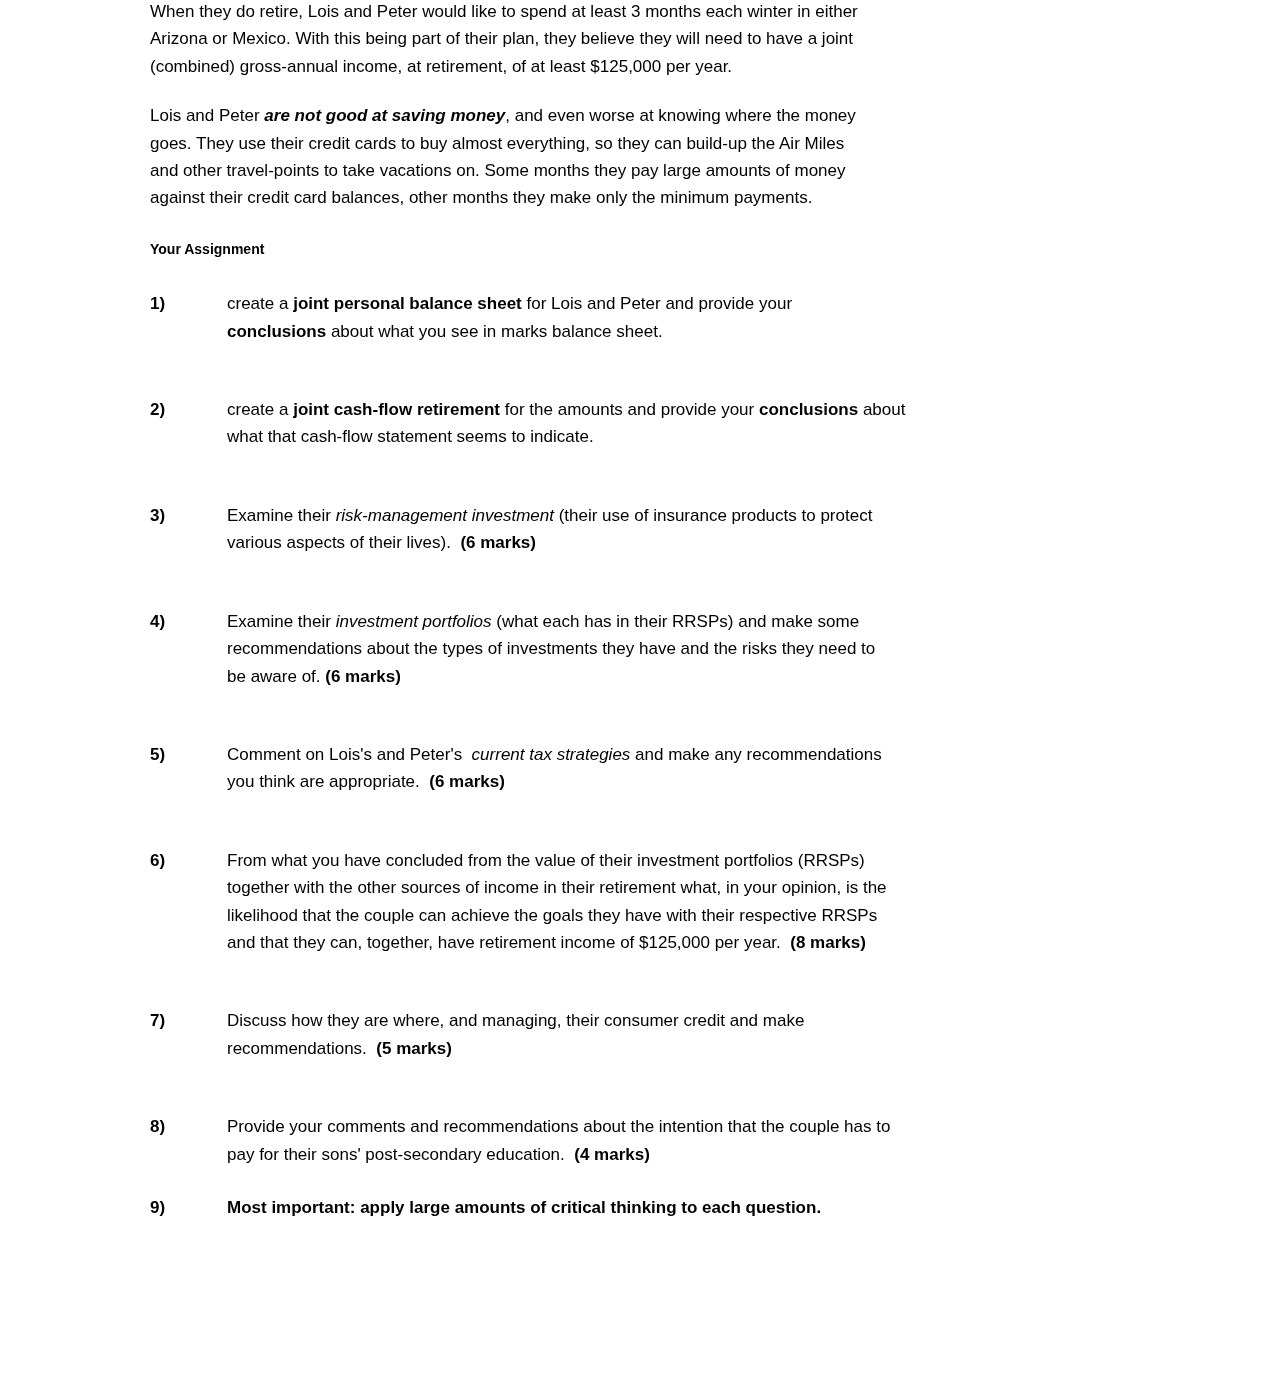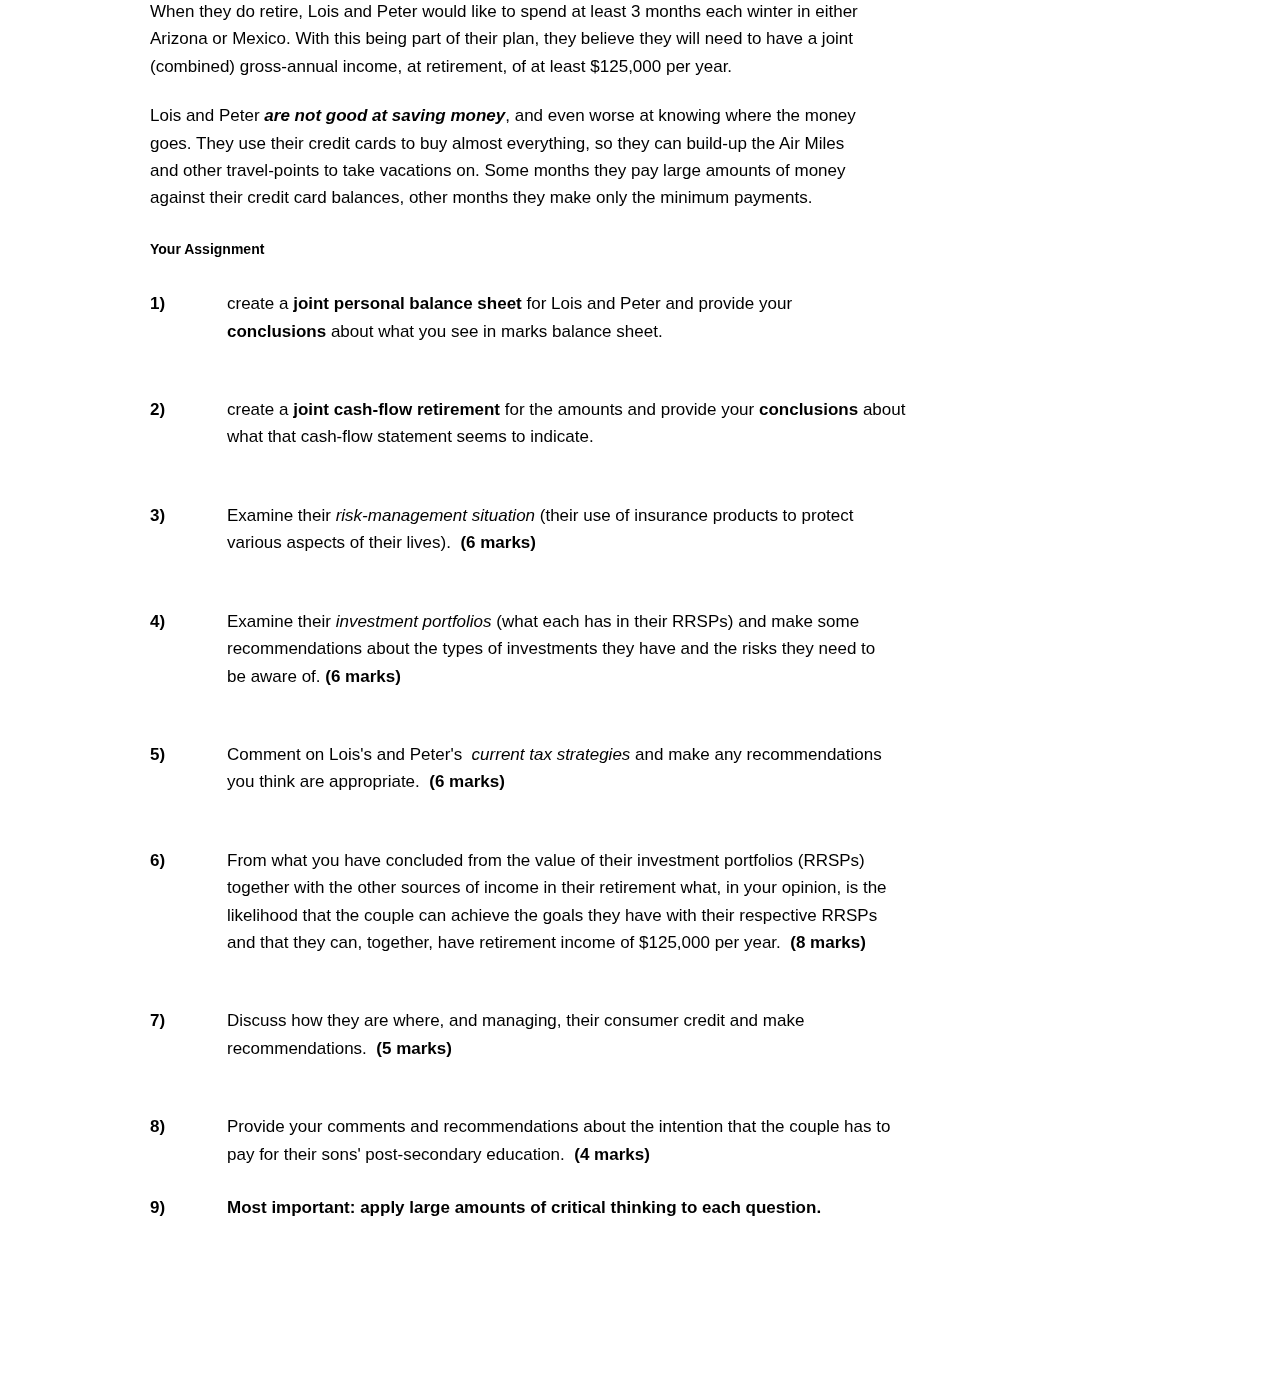--- a/index.html
+++ b/index.html
@@ -85,21 +85,21 @@
 
   <li class="item">
     <span class="num">2)</span>
     <span class="body"><span>create a </span><span class="run-b">joint cash-flow retirement</span><span> for the amounts and provide your </span><span class="run-b">conclusions</span><span> about
 what that cash-flow statement seems to indicate.
 </span></span>
   </li>
 
   <li class="item">
     <span class="num">3)</span>
-    <span class="body"><span>Examine their </span><span class="run-i">risk-management situation</span><span> (their use of insurance products to protect
+    <span class="body"><span>Examine their </span><span class="run-i">risk-management investment</span><span> (their use of insurance products to protect
 various aspects of their lives).  </span><span class="run-b">(6 marks)</span></span>
   </li>
 
   <li class="item">
     <span class="num">4)</span>
     <span class="body"><span>Examine their </span><span class="run-i">investment portfolios</span><span> (what each has in their RRSPs) and make some
 recommendations about the types of investments they have and the risks they need to
 be aware of. </span><span class="run-b">(6 marks)</span></span>
   </li>
 

